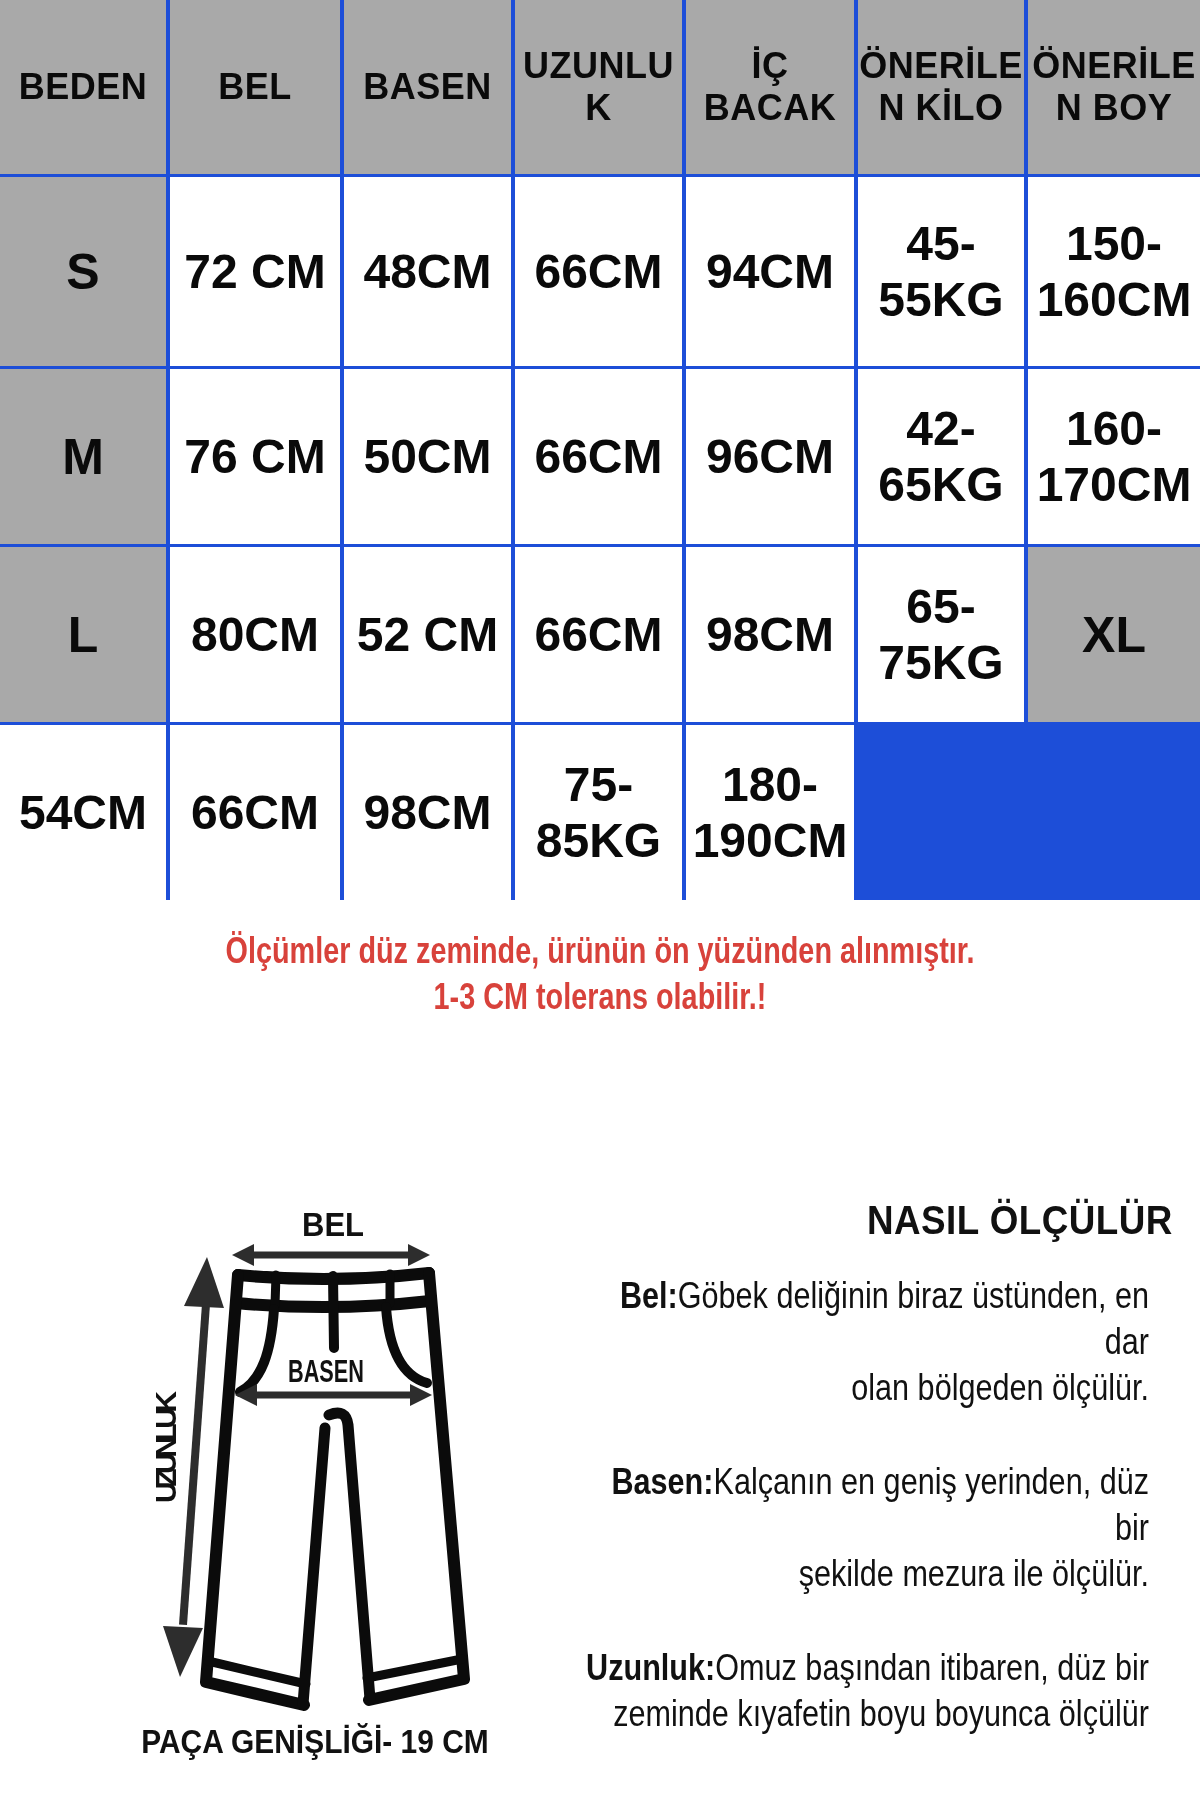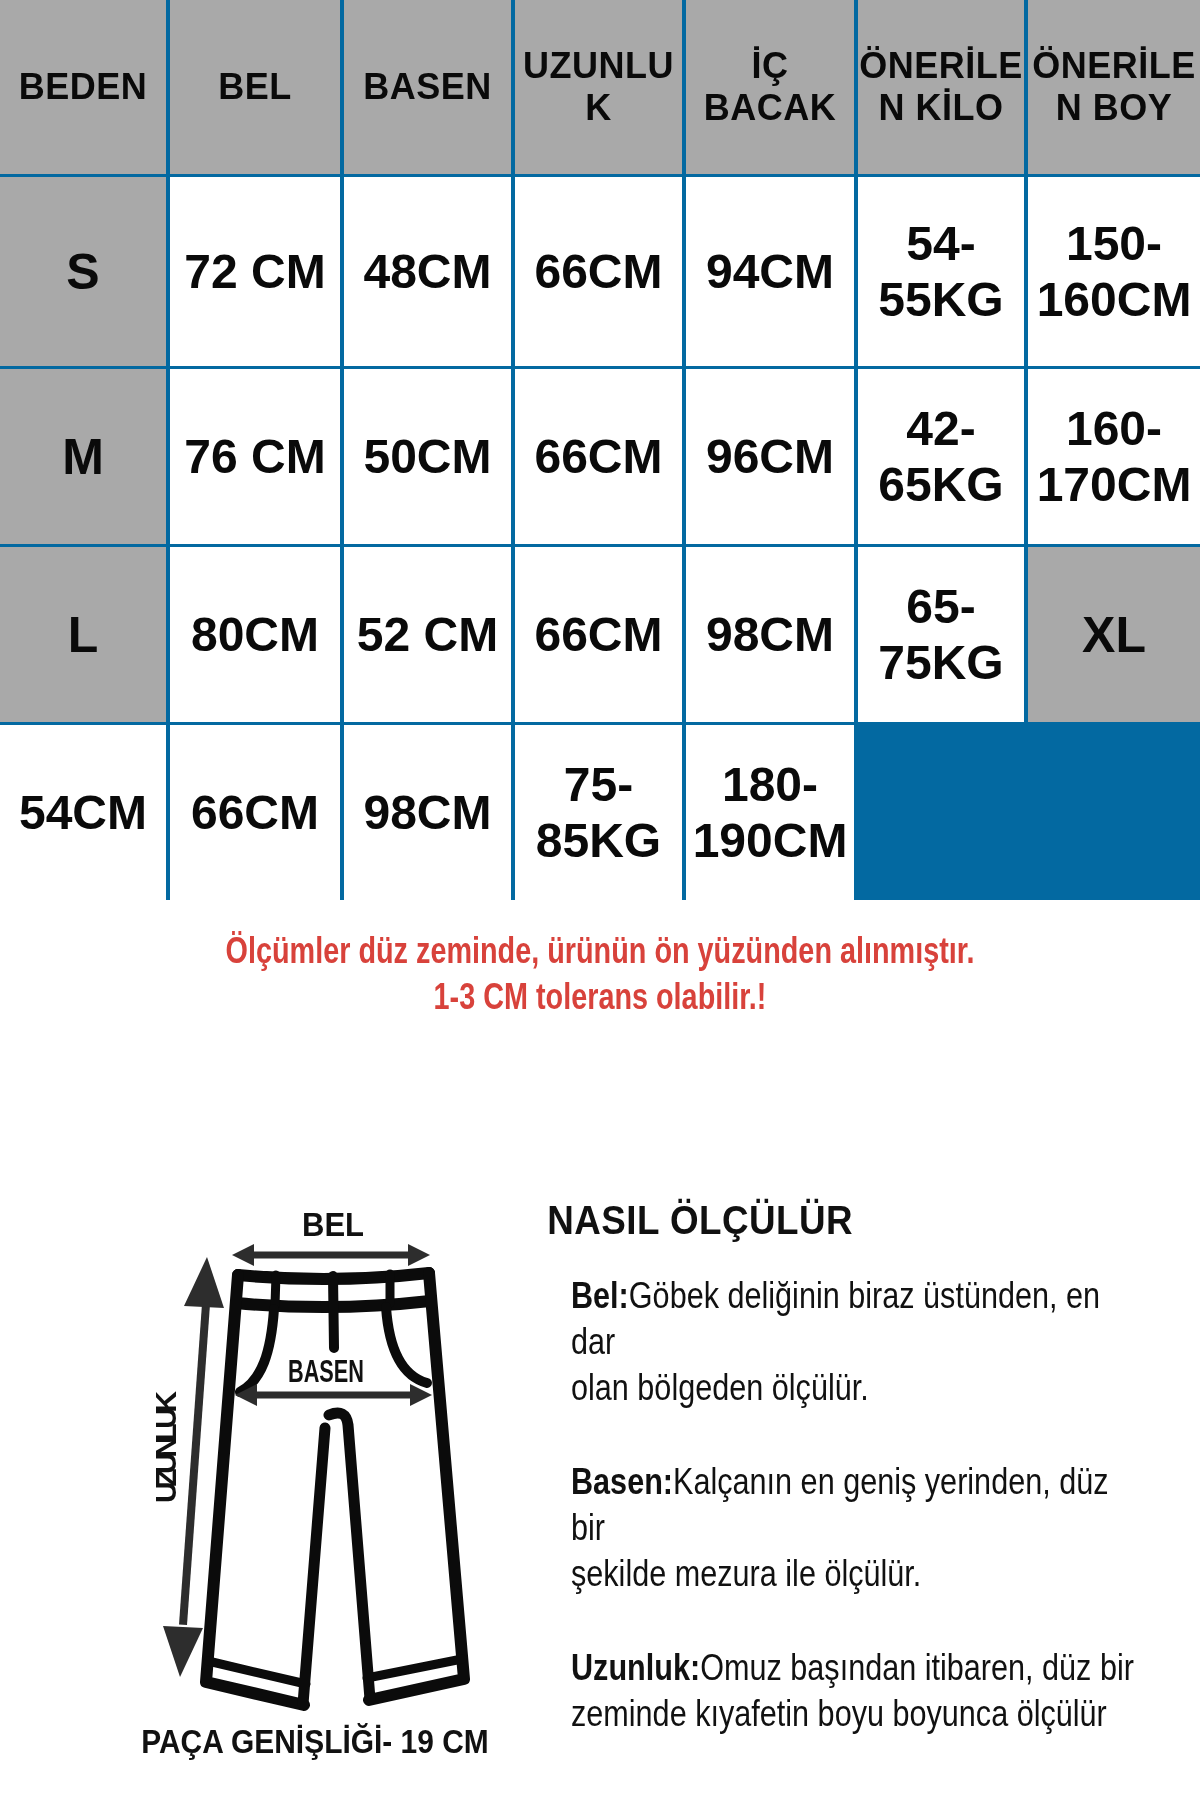--- a/index.html
+++ b/index.html
@@ -6,37 +6,37 @@
   body{width:1200px;height:1800px;background:#ffffff;font-family:"Liberation Sans",sans-serif;}
   .canvas{position:relative;width:1200px;height:1800px;background:#ffffff;overflow:hidden;}
 
   
   .size-table{
     position:absolute;left:0;top:0;width:1200px;height:900px;
     display:grid;
     grid-template-columns:166px 170px 167px 167px 168px 166px 172px;
     grid-template-rows:174px 189px 175px 175px 175px;
     column-gap:4px;row-gap:3px;
-    background:#0369a1;
+    background:#1d4ed8;
   }
   .cell{display:flex;align-items:center;justify-content:center;text-align:center;white-space:pre-line;color:#0a0a0a;}
   .th{background:#a9a9a9;font-weight:700;font-size:36px;line-height:1.18;letter-spacing:.5px;}
   .size-cell{background:#a9a9a9;font-weight:700;font-size:50px;}
   .td{background:#ffffff;font-weight:700;font-size:48px;line-height:1.15;}
 
   
   .note{position:absolute;left:0;top:928px;width:1200px;text-align:center;font-weight:700;font-size:36px;line-height:1.28;transform:scaleX(.8);transform-origin:50% 0;}
 
   
   .diagram{position:absolute;left:120px;top:1180px;width:380px;height:560px;}
   .diagram text{font-family:"Liberation Sans",sans-serif;font-weight:700;fill:#111111;}
   .paca-label{position:absolute;left:115px;top:1722px;width:400px;text-align:center;font-weight:700;font-size:34px;color:#111111;transform:scaleX(.88);transform-origin:50% 0;}
 
   
-  .howto{position:absolute;left:520px;top:1198px;width:680px;text-align:left;color:#111111;}
+  .howto{position:absolute;left:520px;top:1198px;width:680px;text-align:right;color:#111111;}
   .howto-title{font-size:40px;font-weight:700;letter-spacing:.5px;margin:0 0 30px 0;transform:scaleX(.92);transform-origin:50% 50%;}
   .howto-item{font-size:36px;line-height:46px;white-space:pre-line;margin:0 0 48px 0;transform:scaleX(.85);transform-origin:50% 0;font-weight:400;}
   .howto-item b{font-weight:700;}
 </style>
 </head>
 <body>
 
 <div class="canvas">
 
   <div class="size-table">
@@ -50,21 +50,21 @@
     <div class="cell th">ÖNERİLE
 N KİLO</div>
     <div class="cell th">ÖNERİLE
 N BOY</div>
 
     <div class="cell size-cell">S</div>
     <div class="cell td">72 CM</div>
     <div class="cell td">48CM</div>
     <div class="cell td">66CM</div>
     <div class="cell td">94CM</div>
-    <div class="cell td">54-
+    <div class="cell td">45-
 55KG</div>
     <div class="cell td">150-
 160CM</div>
 
     <div class="cell size-cell">M</div>
     <div class="cell td">76 CM</div>
     <div class="cell td">50CM</div>
     <div class="cell td">66CM</div>
     <div class="cell td">96CM</div>
     <div class="cell td">42-

